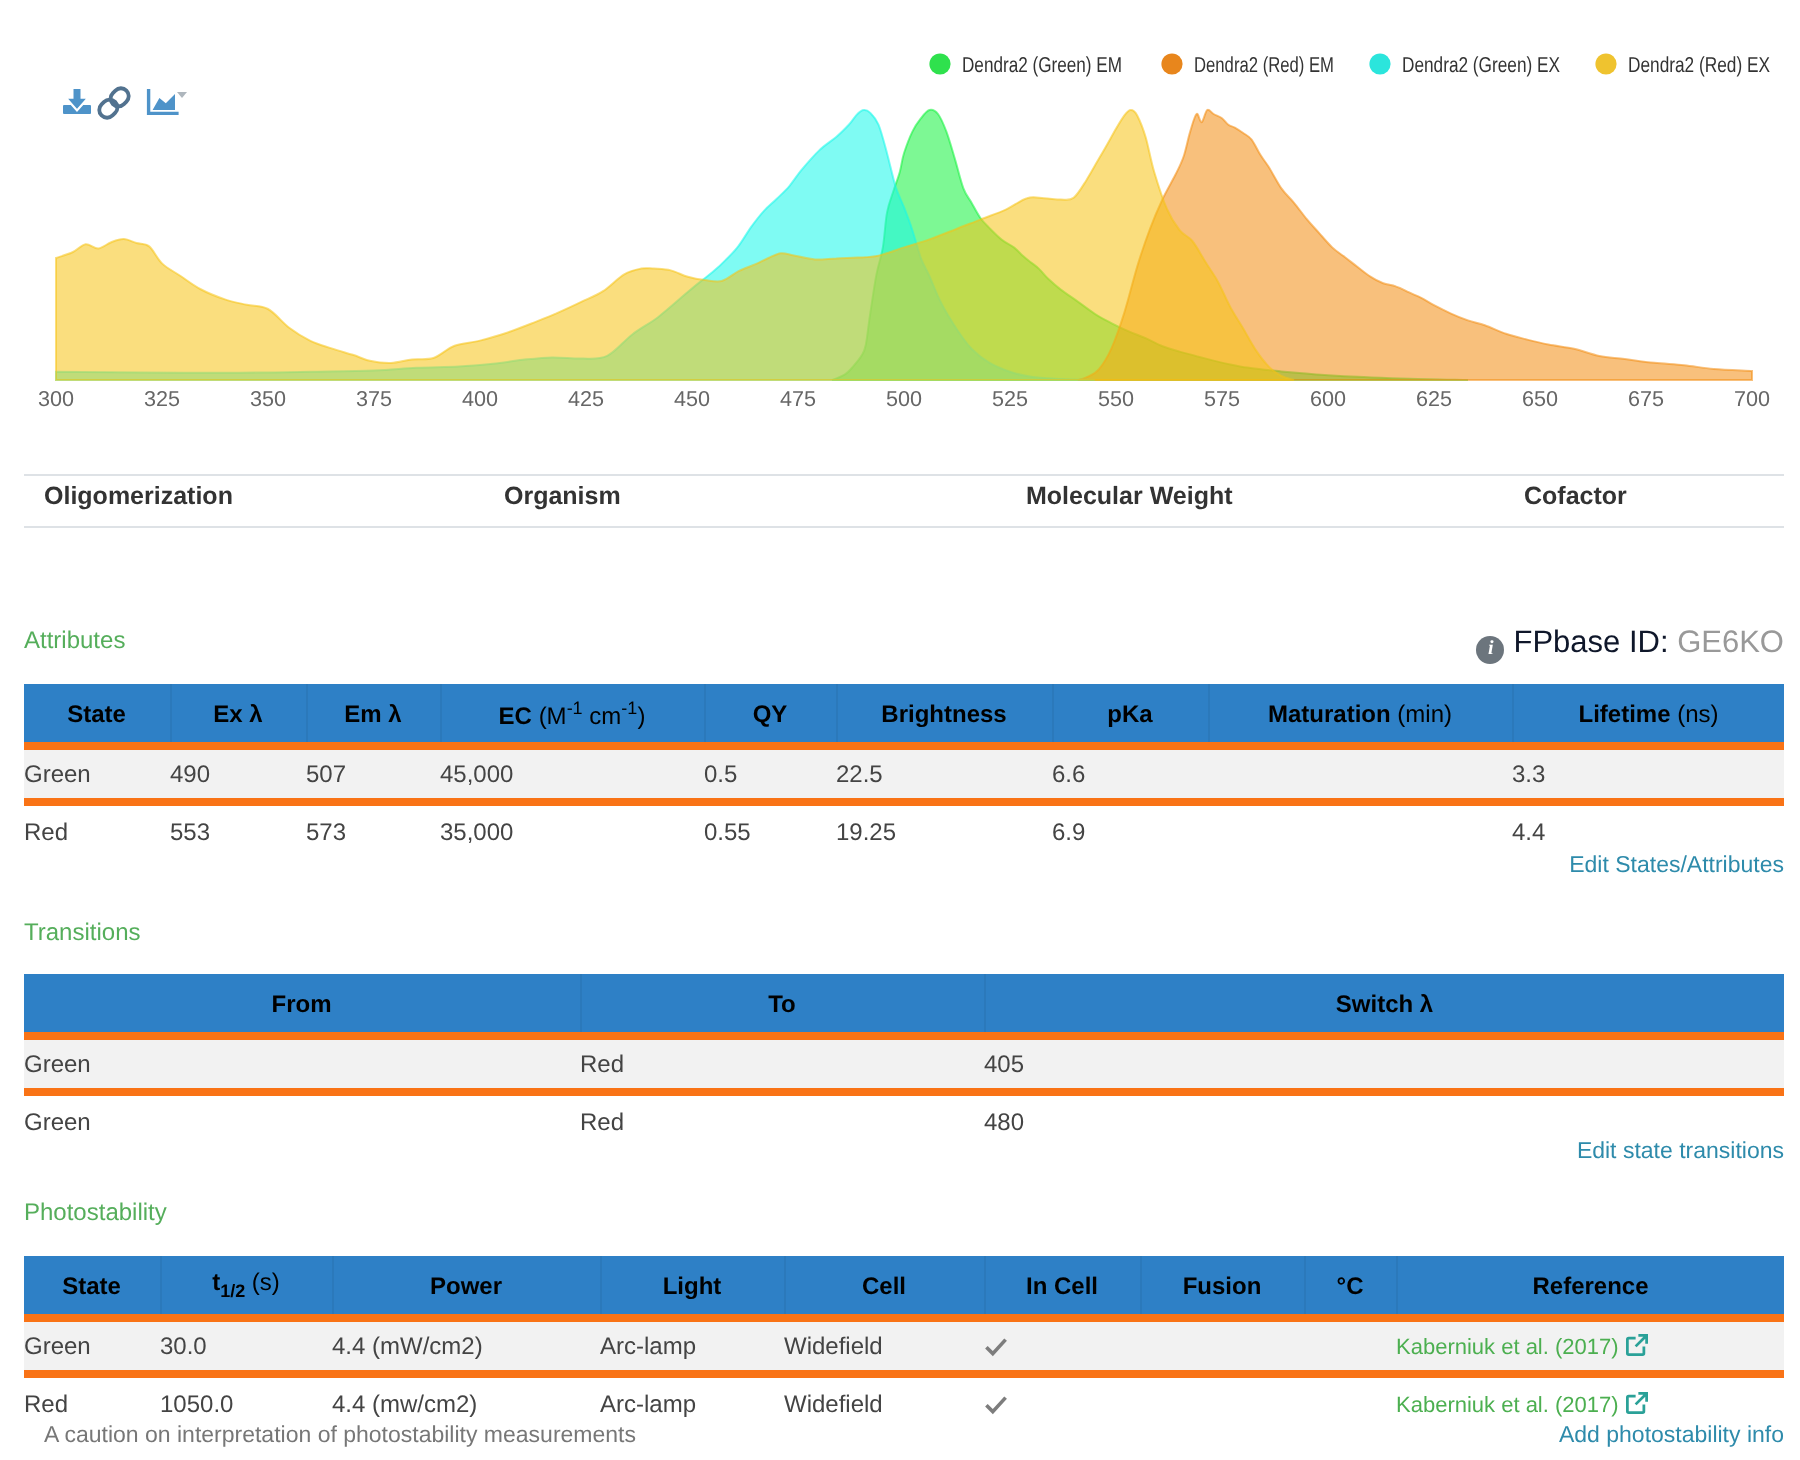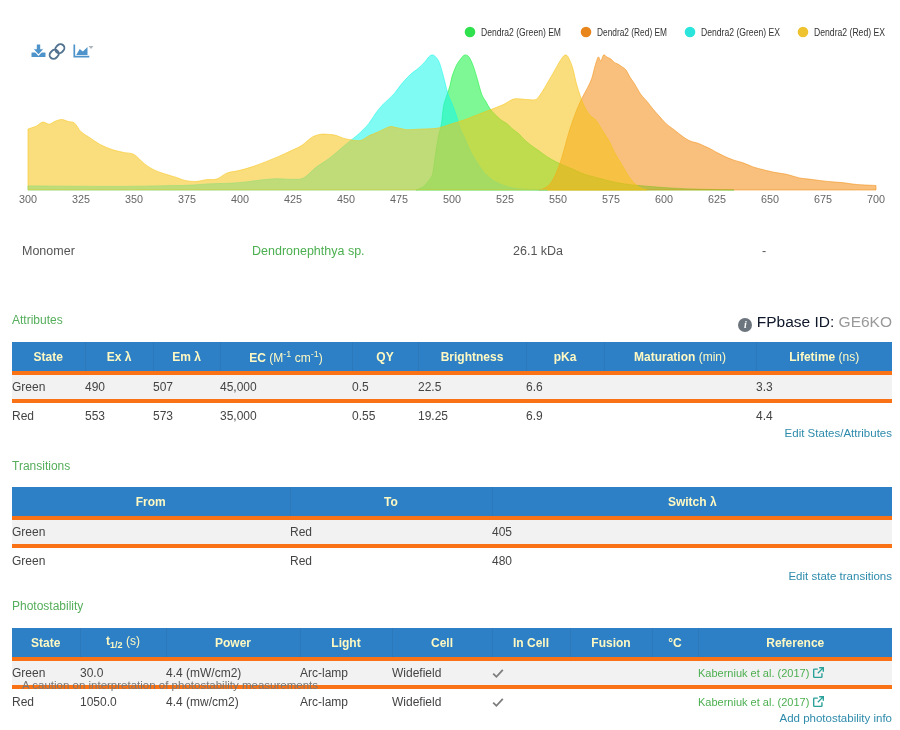--- a/index.html
+++ b/index.html
@@ -5,21 +5,21 @@
 * { margin:0; padding:0; box-sizing:border-box; }
 html,body { width:900px; height:730px; background:#fff; font-family:"Liberation Sans",sans-serif; position:relative; overflow:hidden; }
 .abs { position:absolute; }
 .axlbl { font-size:10.8px; fill:#666; }
 .leg { font-size:10.8px; fill:#333; }
 table { border-collapse:collapse; table-layout:fixed; width:880px; }
 .infotbl th { text-align:left; font-weight:bold; color:#333; padding:3px 10px 8px 10px; border-top:1px solid #dee2e6; border-bottom:1px solid #dee2e6; font-size:12.5px; }
 .infotbl td { text-align:left; padding:7px 10px 9px 10px; color:#555; font-size:12.5px; }
 h2 { font-size:12px; font-weight:400; color:#55AE5B; }
 .datatbl { font-size:12px; }
-.datatbl thead th { background:#2E80C6; color:#fef9c3; font-weight:bold; font-size:12px; padding:0; height:31px; text-align:center; vertical-align:middle; border-left:1px solid rgba(0,0,0,0.05);}
+.datatbl thead th { background:#2E80C6; color:#000000; font-weight:bold; font-size:12px; padding:0; height:31px; text-align:center; vertical-align:middle; border-left:1px solid rgba(0,0,0,0.05);}
 .datatbl thead th:first-child { border-left:none; }
 .datatbl td { text-align:left; padding:0; height:28px; vertical-align:middle; border-top:4px solid #f97316; color:#444; }
 .datatbl tbody tr:nth-child(odd) td { background:#f2f2f2; }
 .lightspan { font-weight:normal; }
 .editlink { color:#2E8BAB; font-size:11.5px; }
 .greenlink { color:#4CAF50; }
 sup,sub { font-size:9px; }
 </style>
 </head>
 <body>
@@ -71,25 +71,25 @@
 </svg>
 
 <table class="abs infotbl" style="left:12px; top:237px;">
   <colgroup>
       <col style="width:230px">
       <col style="width:261px">
       <col style="width:249px">
       <col style="width:140px">
     </colgroup>
   <tbody>
-  <tr>
-        <td>Monomer</td>
-        <td><span class="greenlink">Dendronephthya sp.</span></td>
-        <td>26.1 kDa</td>
-        <td>-</td>
+      <tr>
+        <th>Oligomerization</th>
+        <th>Organism</th>
+        <th>Molecular Weight</th>
+        <th>Cofactor</th>
       </tr>
 </tbody>
   </table>
 
 <h2 class="abs" style="left:12px; top:313px;">Attributes</h2>
 <div class="abs" style="left:0; top:313px; width:892px; text-align:right; font-size:15.5px; color:#999;">
   <span style="display:inline-block; width:14px; height:14px; border-radius:50%; background:#6c757d; color:#fff; font-size:10px; line-height:14px; text-align:center; font-weight:bold; vertical-align:-1px; font-family:'Liberation Serif',serif; font-style:italic;">i</span>
   <span style="color:#0f172a;"> FPbase ID:</span> <span style="color:#999;">GE6KO</span>
 </div>
 
@@ -226,14 +226,14 @@
             <path d="M1.2,5.6 L4.4,8.8 L10.8,1.8" fill="none" stroke="#7d7d7d" stroke-width="1.8"></path>
           </svg></td>
         <td></td>
         <td></td>
         <td><span class="greenlink" style="font-size:11px;">Kaberniuk et al. (2017)</span> <svg width="11" height="11" viewBox="0 0 16 16" style="vertical-align:-1px;">
             <path fill="#2AA198" d="M14 9v5a2 2 0 0 1-2 2H2a2 2 0 0 1-2-2V4a2 2 0 0 1 2-2h5v2H2v10h10V9h2zM9 0h7v7h-2V3.4L7.7 9.7 6.3 8.3 12.6 2H9V0z"></path>
           </svg></td>
       </tr>
   </tbody>
 </table>
-<div class="abs" style="left:22px; top:679px; font-size:11.5px; color:#777;">A caution on interpretation of photostability measurements</div>
+<div class="abs" style="left:22px; top:712px; font-size:11.5px; color:#777;">A caution on interpretation of photostability measurements</div>
 <div class="abs" style="left:0; top:712px; width:892px; text-align:right; font-size:11.5px; color:#2E8BAB;">Add photostability info</div>
 
 </body></html>

